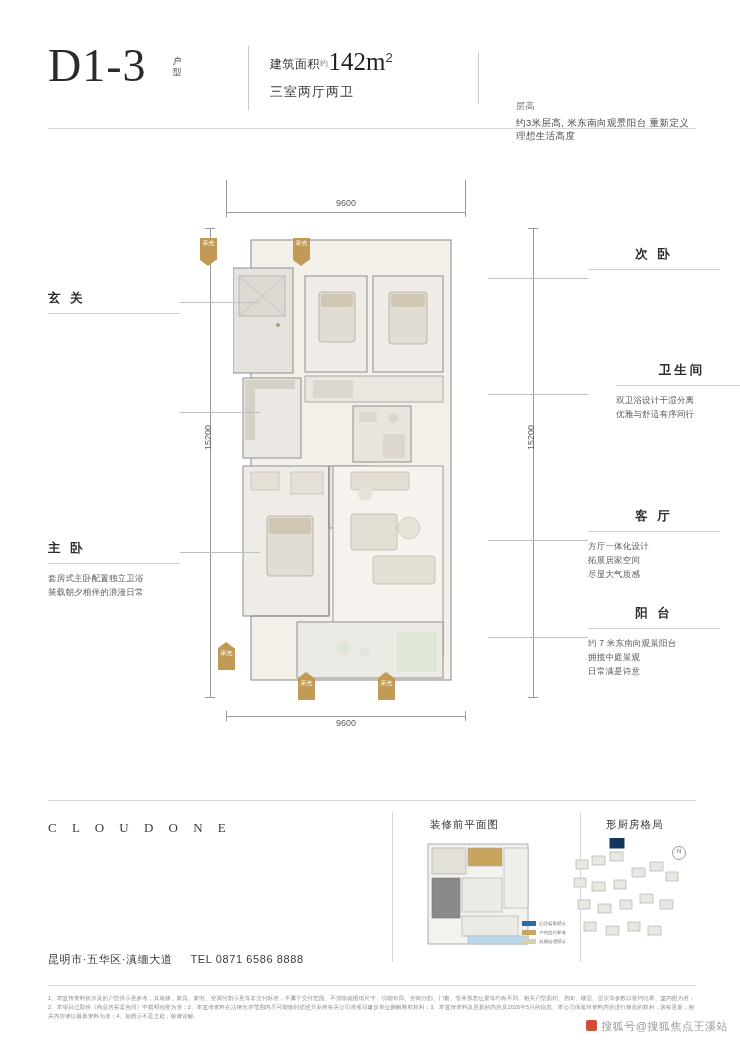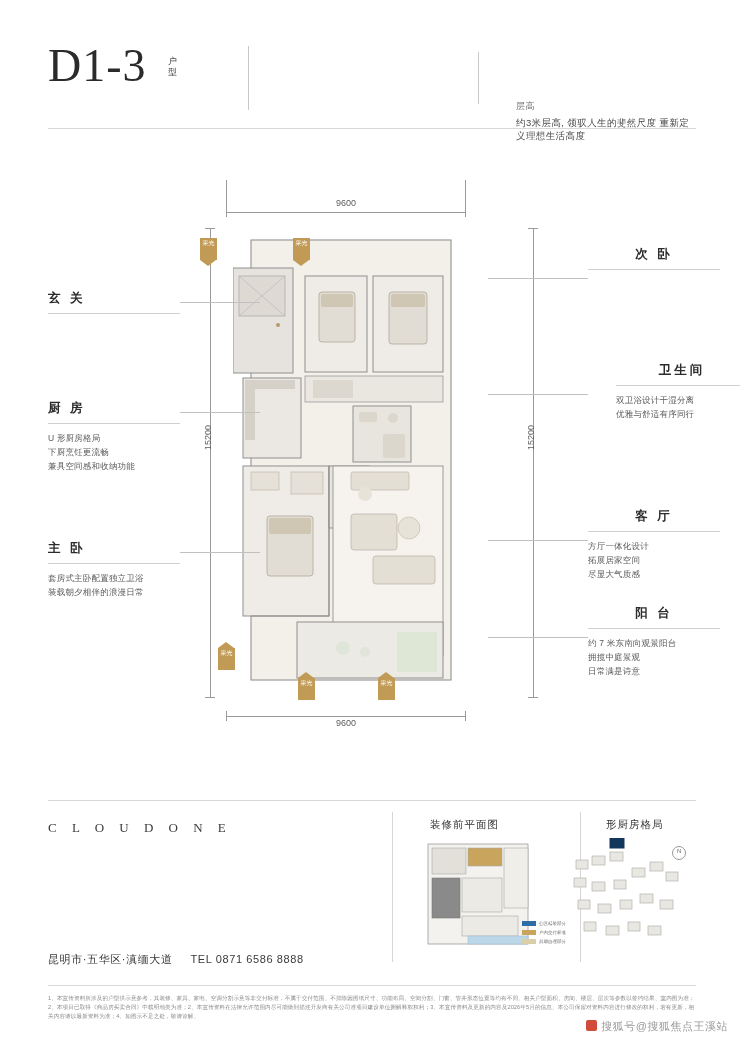--- a/index.html
+++ b/index.html
@@ -19,20 +19,21 @@
   .title-block { position:absolute; left:0; top:0; width:160px; }
   .title-main {
     font-family: "Liberation Serif", serif;
     font-size:46px; letter-spacing:1px; color:#2b2b2b; line-height:48px;
     font-weight:400;
   }
   .title-sub {
     position:absolute; left:120px; top:14px;
     font-size:9px; color:#4a4a4a; line-height:11px; width:14px;
     letter-spacing:0.5px;
+    text-align:right;
   }
   .vline { position:absolute; width:1px; background:#c8c8c8; }
   .vline-1 { left:200px; top:4px; height:64px; }
   .vline-2 { left:430px; top:10px; height:52px; }
   .area-block { position:absolute; left:222px; top:6px; }
   .area-line1 { font-size:12px; color:#333; letter-spacing:0.5px; }
   .area-line1 .big {
     font-family:"Liberation Serif", serif;
     font-size:25px; color:#1f1f1f; letter-spacing:0px; vertical-align:-2px;
   }
@@ -147,24 +148,30 @@
 <body>
 
 <div class="page">
 
   <div class="header">
     <div class="title-block">
       <div class="title-main">D1-3</div>
       <div class="title-sub">户型</div>
     </div>
     <div class="vline vline-1"></div>
+    <div class="area-block">
+      <div class="area-line1">
+        <span>建筑面积</span><span class="tiny">约</span><span class="big">142</span><span class="big">m</span><span class="sup">2</span>
+      </div>
+      <div class="area-line2">三室两厅两卫</div>
+    </div>
     <div class="vline vline-2"></div>
     <div class="height-block">
       <div class="height-line1">层高</div>
-      <div class="height-line2">约3米层高, 领驭人生的斐然尺度 重新定义理想生活高度</div>
+      <div class="height-line2">约3米层高, 米东南向观景阳台 重新定义理想生活高度</div>
     </div>
   </div>
   <div class="hr-top"></div>
 
   <div class="plan">
 
     <div class="dim-line-h" style="left:178px; top:62px; width:240px;"></div>
     <div class="tick" style="left:178px; top:57px; width:1px; height:10px;"></div>
     <div class="tick" style="left:417px; top:57px; width:1px; height:10px;"></div>
     <div class="dim dim-top" style="top:48px;">9600</div>
@@ -258,29 +265,20 @@
       <span>采光</span>
     </div>
 
     <div class="anno anno-left" style="left:0px; top:140px;">
       <div class="anno-title">玄 关</div>
       <div class="anno-rule"></div>
     </div>
     <div class="leader" style="left:132px; top:152px; width:80px; height:1px;"></div>
     <div class="leader-dot" style="left:228px; top:173px;"></div>
 
-    <div class="anno anno-left" style="left:0px; top:250px;">
-      <div class="anno-title">厨 房</div>
-      <div class="anno-rule"></div>
-      <div class="anno-body">
-        <div>U 形厨房格局</div>
-        <div>下厨烹饪更流畅</div>
-        <div>兼具空间感和收纳功能</div>
-      </div>
-    </div>
     <div class="leader" style="left:132px; top:262px; width:80px; height:1px;"></div>
 
     <div class="anno anno-left" style="left:0px; top:390px;">
       <div class="anno-title">主 卧</div>
       <div class="anno-rule"></div>
       <div class="anno-body">
         <div>套房式主卧配置独立卫浴</div>
         <div>装载朝夕相伴的浪漫日常</div>
       </div>
     </div>

